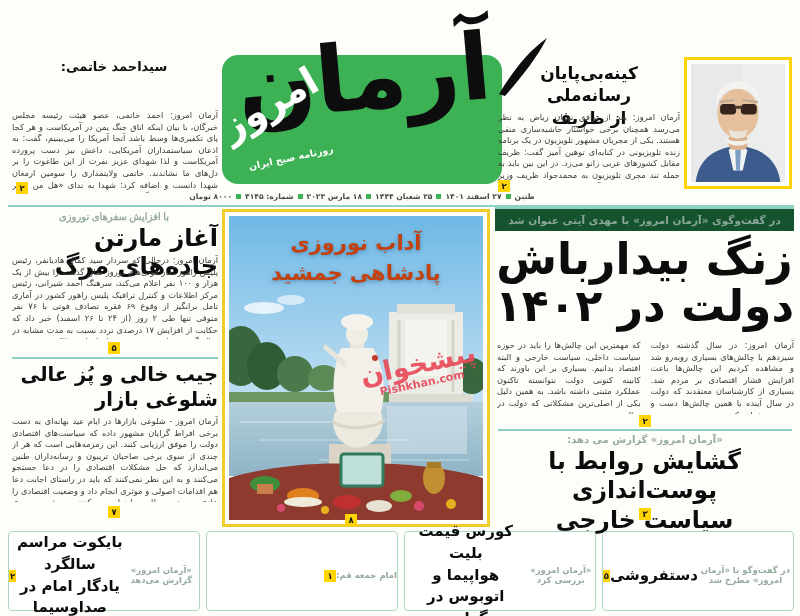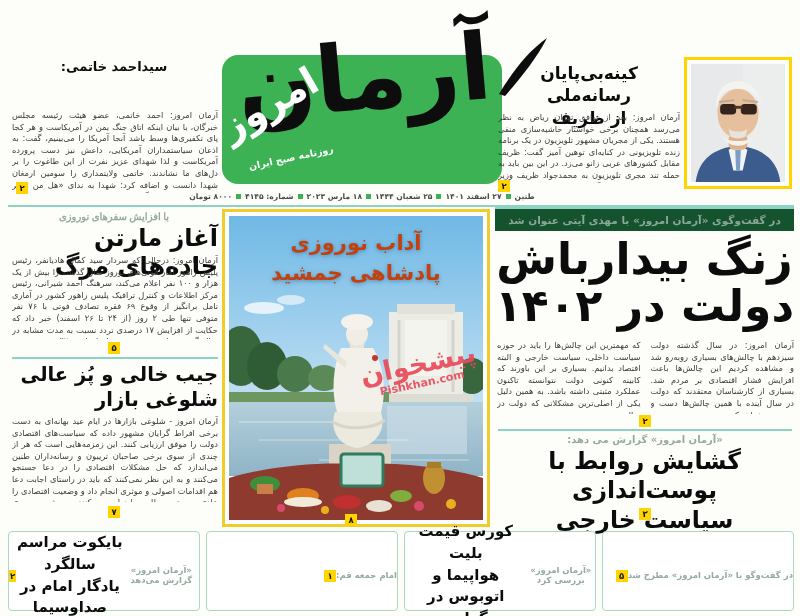--- a/index.html
+++ b/index.html
@@ -301,20 +301,21 @@
       <div class="en">Pishkhan.com</div>
     </div>
   </div>
 </div>
 <span class="abs badge poster-badge">۸</span>
 
 <div class="abs bottom-row">
   <div class="bbox">
     <div class="kicker">در گفت‌وگو با «آرمان امروز» مطرح شد</div>
     <div class="headline">
+      <div>دستفروشی</div>
     </div>
     <span class="badge">۵</span>
   </div>
   <div class="bbox">
     <div class="kicker">«آرمان امروز» بررسی کرد</div>
     <div class="headline">
       <div>کورس قیمت بلیت</div>
       <div>هواپیما و اتوبوس در گرانی</div>
     </div>
 

